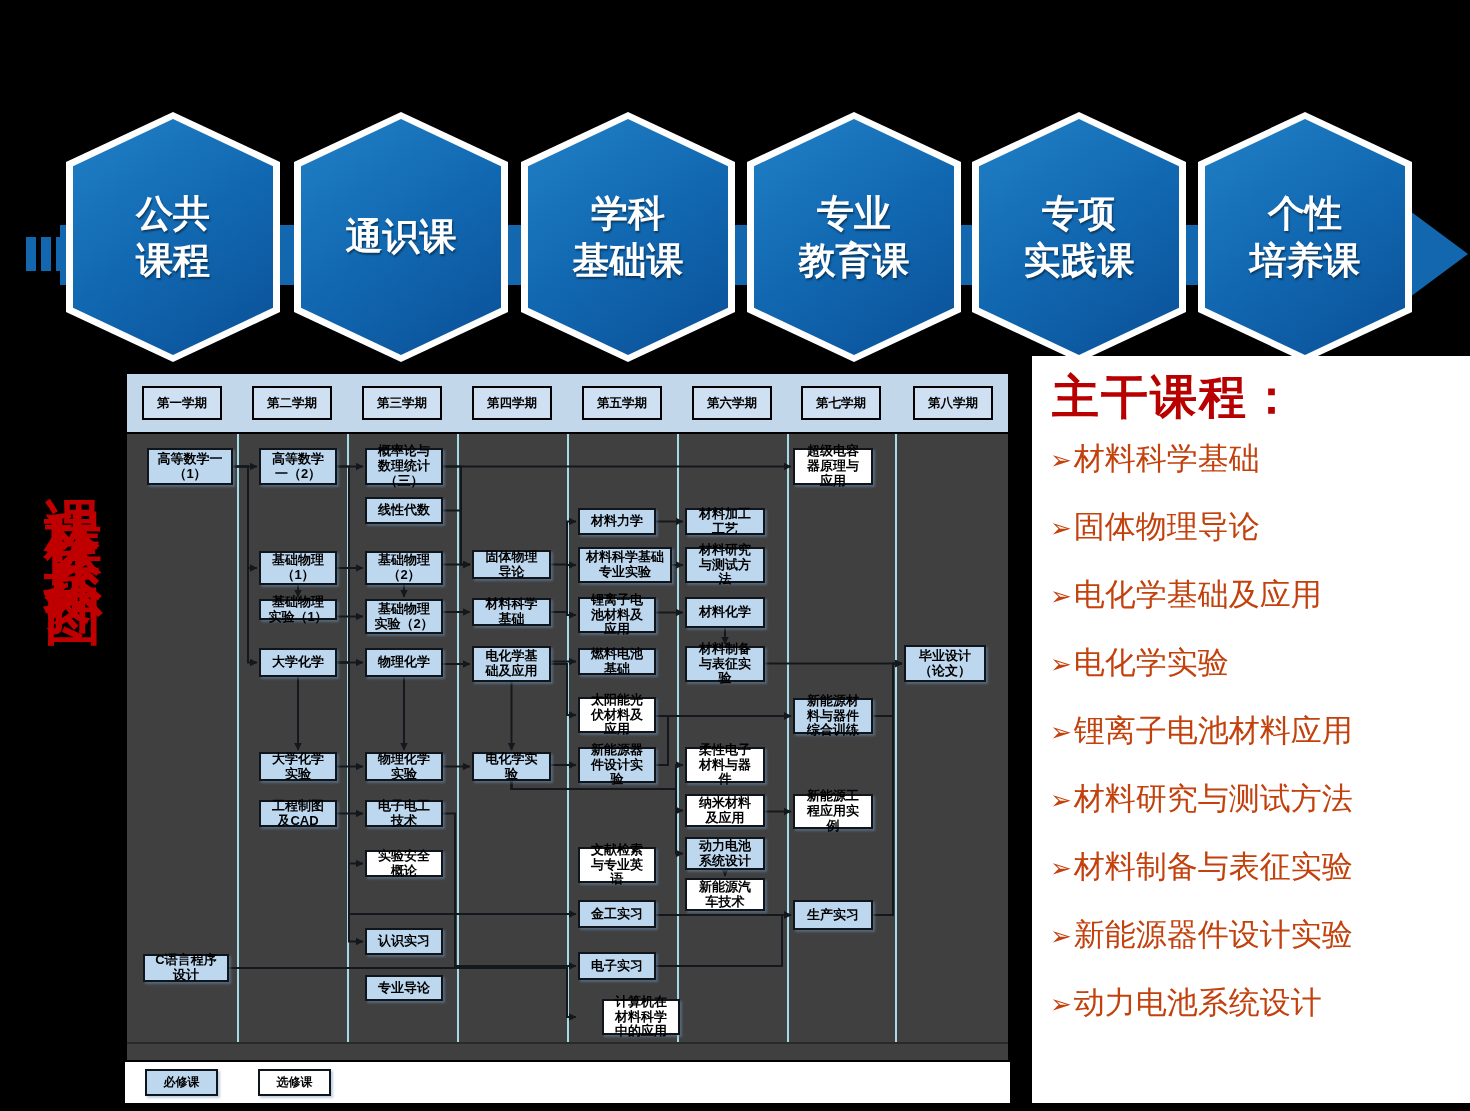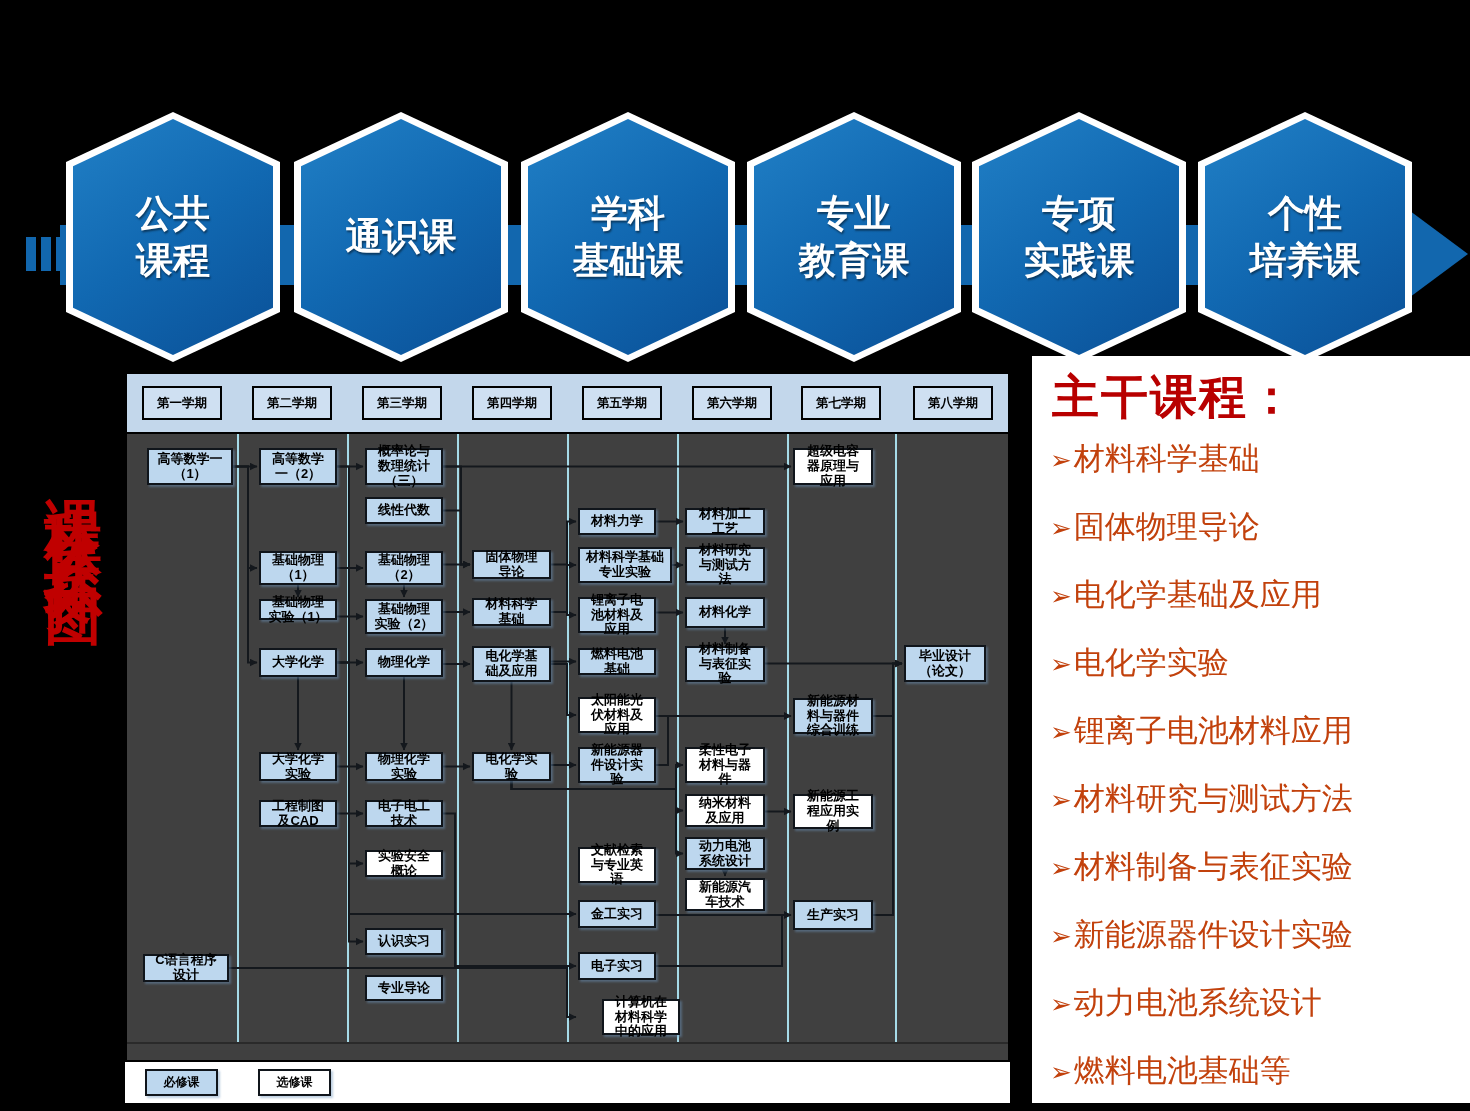--- a/index.html
+++ b/index.html
@@ -255,17 +255,16 @@
     <ul id="course-list">
         <li><span class="bullet">➢</span><span>材料科学基础</span></li>
         <li><span class="bullet">➢</span><span>固体物理导论</span></li>
         <li><span class="bullet">➢</span><span>电化学基础及应用</span></li>
         <li><span class="bullet">➢</span><span>电化学实验</span></li>
         <li><span class="bullet">➢</span><span>锂离子电池材料应用</span></li>
         <li><span class="bullet">➢</span><span>材料研究与测试方法</span></li>
         <li><span class="bullet">➢</span><span>材料制备与表征实验</span></li>
         <li><span class="bullet">➢</span><span>新能源器件设计实验</span></li>
         <li><span class="bullet">➢</span><span>动力电池系统设计</span></li>
-        <li><span class="bullet">➢</span><span>燃料电池基础等</span></li>
       </ul>
   </aside>
 
 </div>
 
 </body></html>

